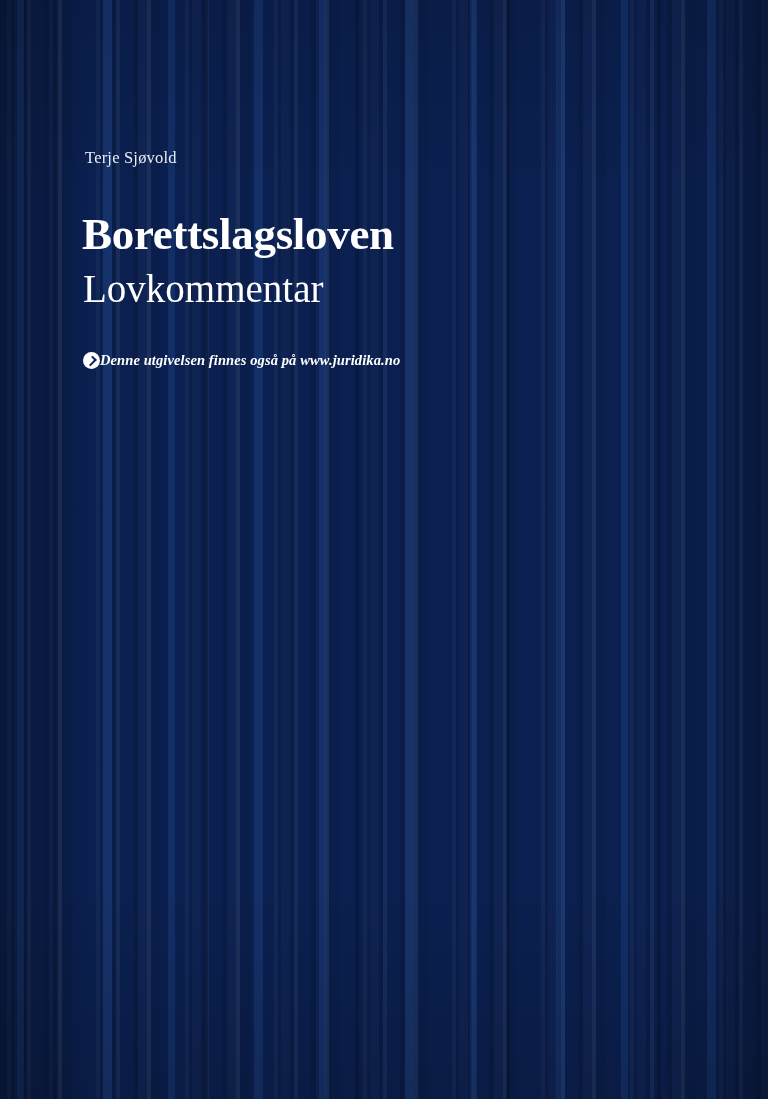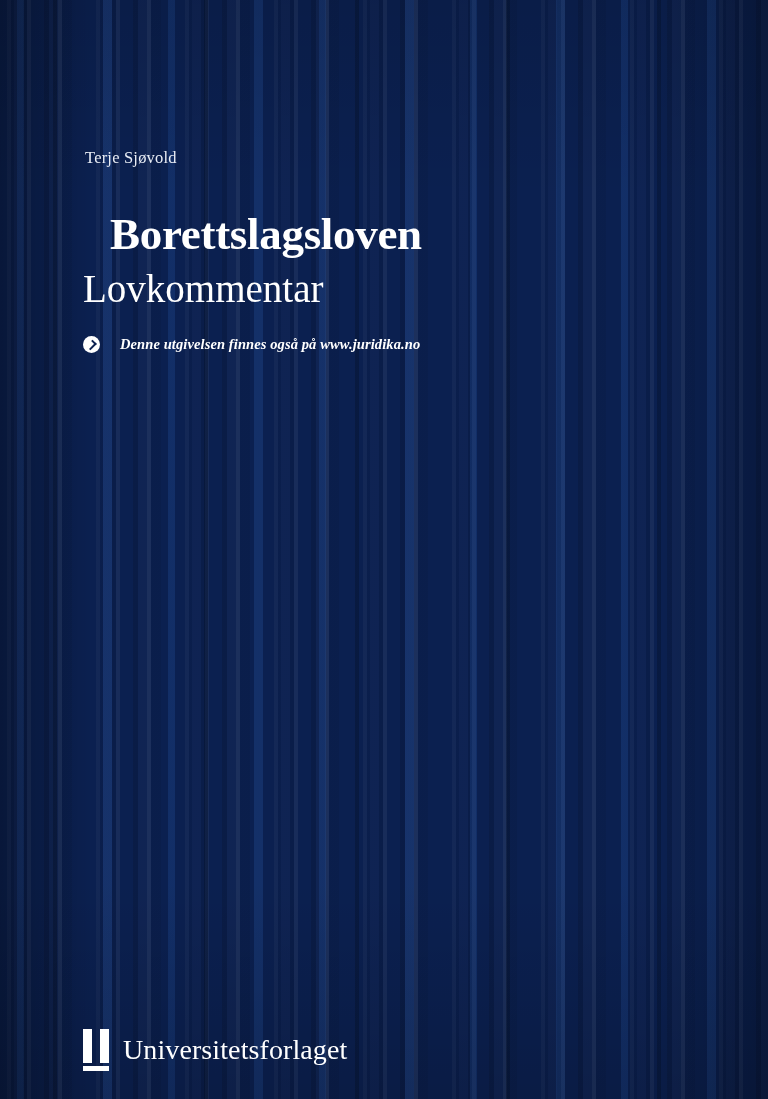--- a/index.html
+++ b/index.html
@@ -95,39 +95,38 @@
     letter-spacing: 0.2px;
   }
   .title {
     position: absolute;
     left: 82px;
     top: 208px;
     color: #ffffff;
     font-size: 45px;
     font-weight: bold;
     letter-spacing: -0.3px;
-    margin-left: 28px;
   }
   .subtitle {
     position: absolute;
     left: 83px;
     top: 266px;
     color: #ffffff;
     font-size: 39px;
     font-weight: normal;
     letter-spacing: 0px;
     text-align: center;
   }
   .note {
     position: absolute;
     left: 83px;
-    top: 336px;
+    top: 352px;
     display: flex;
     align-items: flex-end;
-    gap: 20px;
+    gap: 0;
   }
   .note-icon {
     width: 17px;
     height: 17px;
     border-radius: 50%;
     background: #ffffff;
     display: inline-block;
     position: relative;
     flex: 0 0 auto;
   }
@@ -197,22 +196,14 @@
   <div class="content">
     <div class="author">Terje Sjøvold</div>
     <div class="title">Borettslagsloven</div>
     <div class="subtitle">Lovkommentar</div>
 
     <div class="note">
       <span class="note-icon"></span>
       <span class="note-text">Denne utgivelsen finnes også på www.juridika.no</span>
     </div>
 
-    <div class="publisher">
-      <span class="logo-mark">
-        <span class="bar left"></span>
-        <span class="bar right"></span>
-        <span class="base"></span>
-      </span>
-      <span class="publisher-name">Universitetsforlaget</span>
-    </div>
   </div>
 </div>
 
 </body></html>

